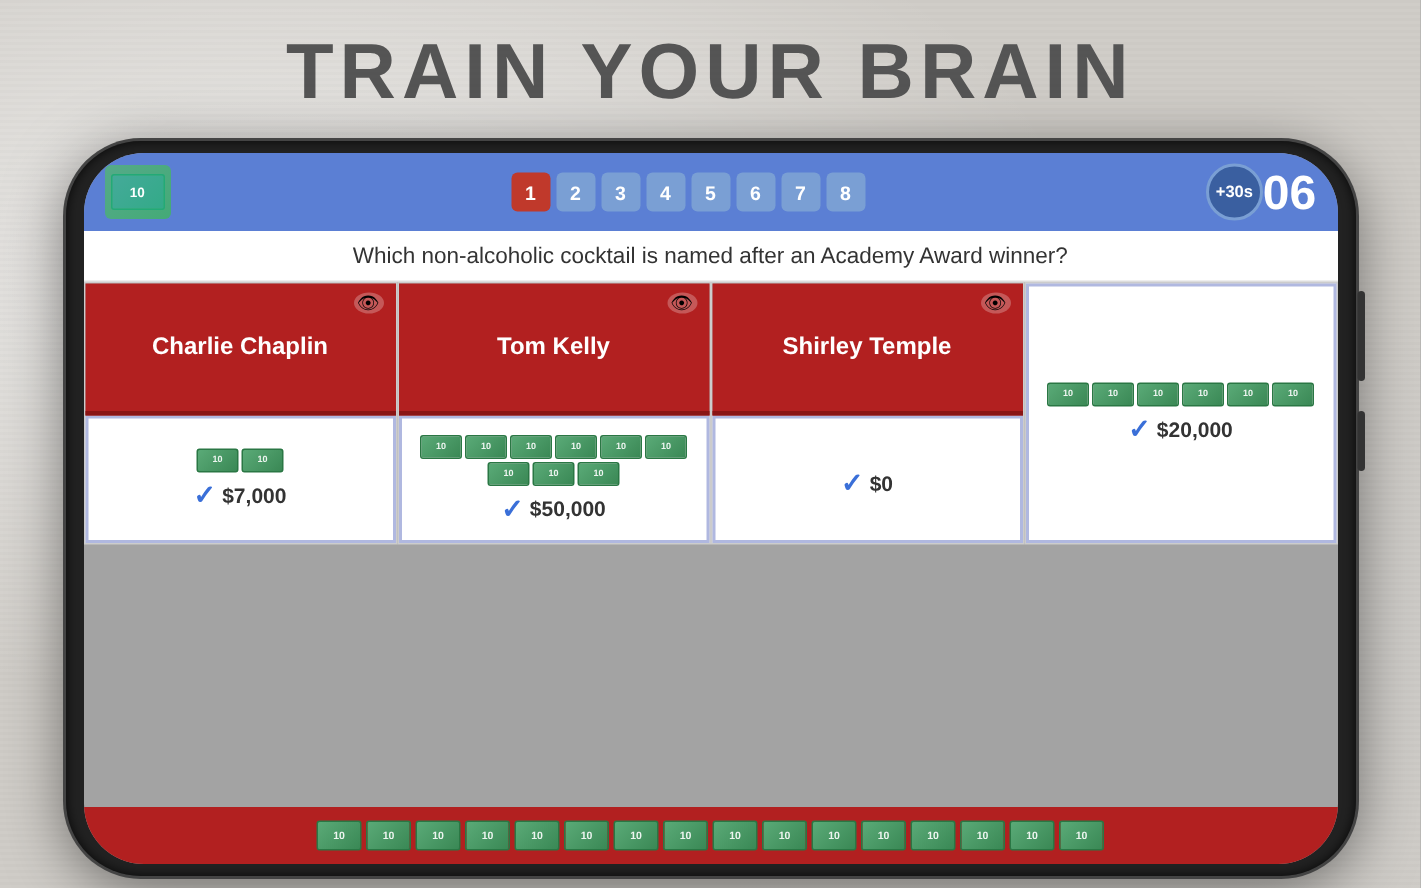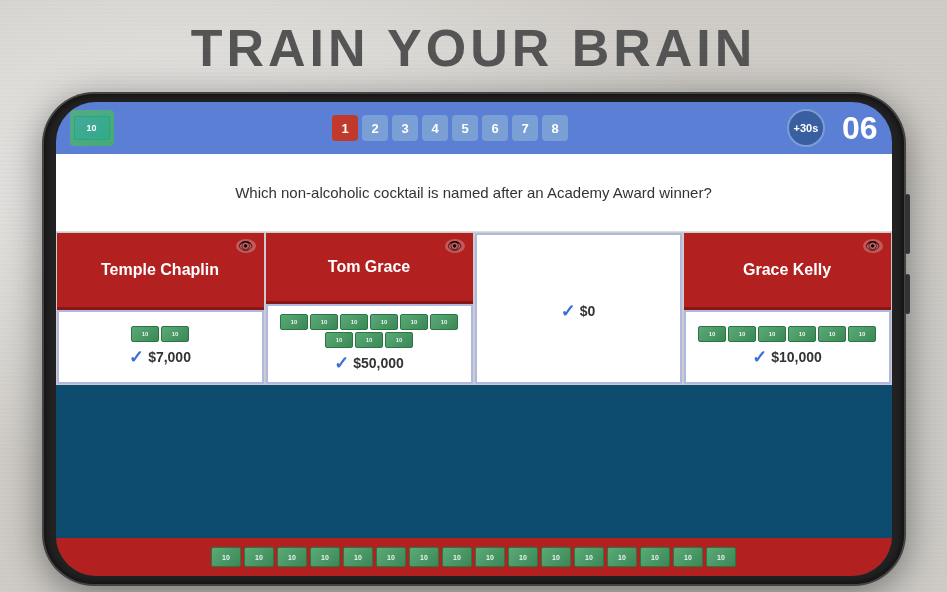--- a/index.html
+++ b/index.html
@@ -77,21 +77,21 @@
       top: 180px;
       width: 5px;
       height: 40px;
       background: #333;
       border-radius: 3px;
     }
 
     .phone-screen {
       width: 100%;
       height: 100%;
-      background: #0c4a6e;
+      background: #a3a3a3;
       border-radius: 40px;
       overflow: hidden;
       display: flex;
       flex-direction: column;
     }
 
     
     .header-bar {
       background: #5b7fd4;
       height: 52px;
@@ -152,21 +152,21 @@
       background: #c0392b;
     }
 
     .q-num.inactive {
       background: #7a9fd4;
     }
 
     .timer-section {
       display: flex;
       align-items: center;
-      gap: 17px;
+      gap: 0;
       text-align: right;
     }
 
     .timer-btn {
       background: #3a5fa0;
       border-radius: 50%;
       width: 38px;
       height: 38px;
       display: flex;
       align-items: center;
@@ -180,21 +180,21 @@
     .score-display {
       font-size: 32px;
       font-weight: bold;
       color: white;
       min-width: 30px;
     }
 
     
     .question-area {
       background: white;
-      padding: 30px 30px;
+      padding: 8px 30px;
       text-align: center;
       font-size: 15px;
       color: #333;
       border-bottom: 1px solid #ddd;
       flex-shrink: 0;
     }
 
     
     .answers-grid {
       display: grid;
@@ -368,38 +368,38 @@
 
     <div class="question-area">
       <span>Which non-alcoholic cocktail is named after an Academy Award winner?</span>
     </div>
 
     <div class="answers-grid">
 
       <div class="answer-cell">
         <div class="answer-top">
           <div class="eye-icon"></div>
-          <span class="answer-label">Temple Chaplin</span>
+          <span class="answer-label">Charlie Chaplin</span>
         </div>
         <div class="answer-bottom">
           <div class="bills-container">
             <div class="bill-img"></div>
             <div class="bill-img"></div>
           </div>
           <div class="amount-row">
             <span class="chevron-down">✓</span>
             <span class="amount-text">$7,000</span>
           </div>
         </div>
       </div>
 
       <div class="answer-cell">
         <div class="answer-top">
           <div class="eye-icon"></div>
-          <span class="answer-label">Tom Grace</span>
+          <span class="answer-label">Tom Kelly</span>
         </div>
         <div class="answer-bottom">
           <div class="bills-container">
             <div class="bill-img"></div>
             <div class="bill-img"></div>
             <div class="bill-img"></div>
             <div class="bill-img"></div>
             <div class="bill-img"></div>
             <div class="bill-img"></div>
             <div class="bill-img"></div>
@@ -407,47 +407,47 @@
             <div class="bill-img"></div>
           </div>
           <div class="amount-row">
             <span class="chevron-down">✓</span>
             <span class="amount-text">$50,000</span>
           </div>
         </div>
       </div>
 
       <div class="answer-cell">
+        <div class="answer-top">
+          <div class="eye-icon"></div>
+          <span class="answer-label">Shirley Temple</span>
+        </div>
         <div class="answer-bottom">
           <div class="bills-container">
           </div>
           <div class="amount-row">
             <span class="chevron-down">✓</span>
             <span class="amount-text">$0</span>
           </div>
         </div>
       </div>
 
       <div class="answer-cell">
-        <div class="answer-top">
-          <div class="eye-icon"></div>
-          <span class="answer-label">Grace Kelly</span>
-        </div>
         <div class="answer-bottom">
           <div class="bills-container">
             <div class="bill-img"></div>
             <div class="bill-img"></div>
             <div class="bill-img"></div>
             <div class="bill-img"></div>
             <div class="bill-img"></div>
             <div class="bill-img"></div>
           </div>
           <div class="amount-row">
             <span class="chevron-down">✓</span>
-            <span class="amount-text">$10,000</span>
+            <span class="amount-text">$20,000</span>
           </div>
         </div>
       </div>
 
     </div>
 
     <div class="bottom-strip">
       <div class="bottom-bill">10</div>
       <div class="bottom-bill">10</div>
       <div class="bottom-bill">10</div>

